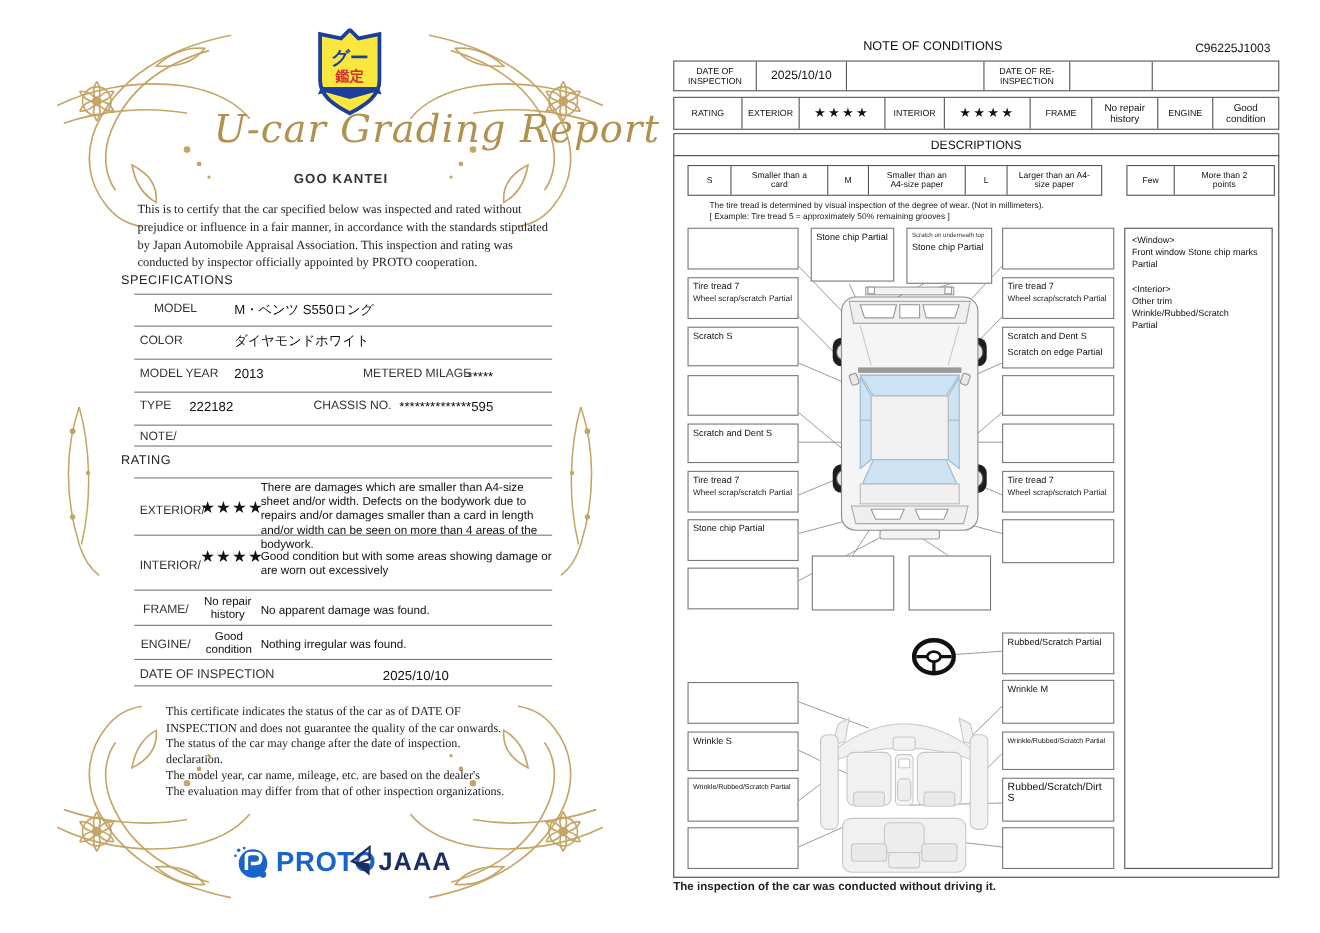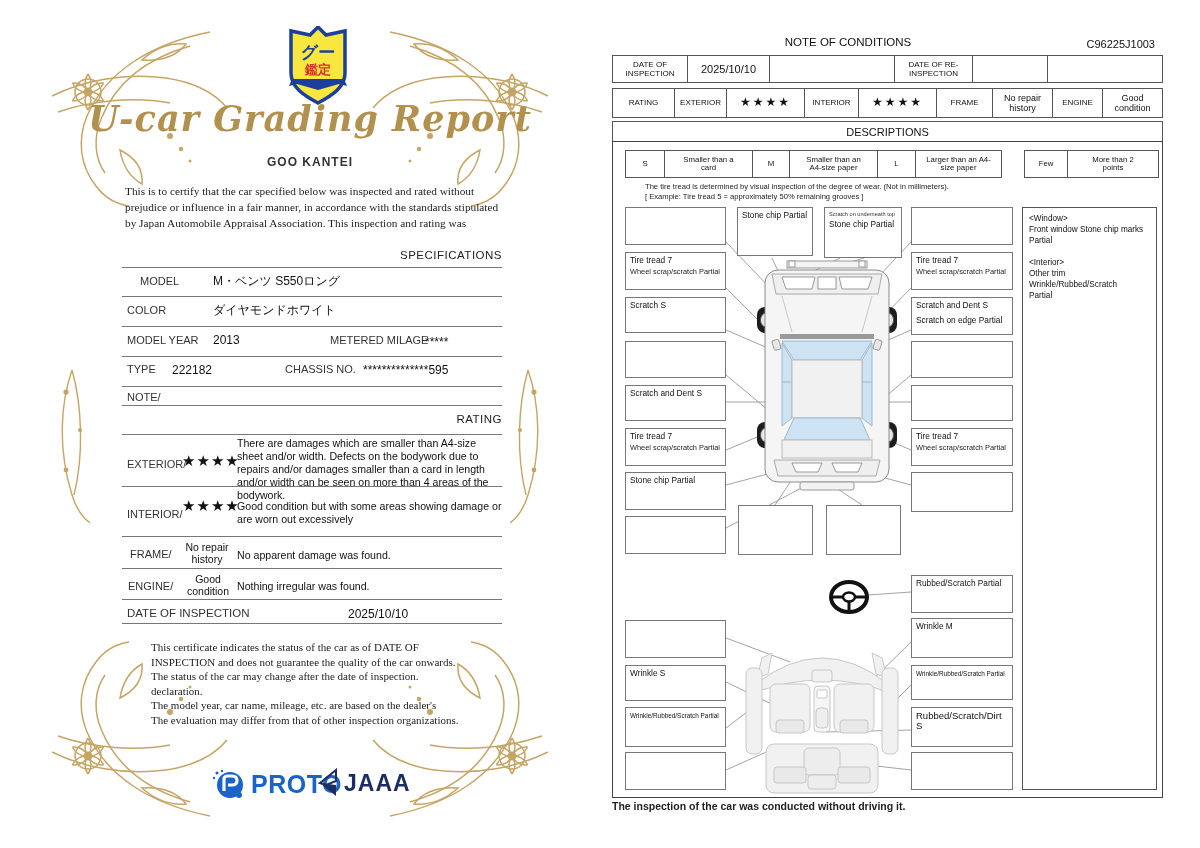--- a/index.html
+++ b/index.html
@@ -1,31 +1,31 @@
 <!DOCTYPE html>
 <html><head>
 <meta charset="utf-8">
 <style>
   html,body{margin:0;padding:0;background:#fff;}
   #stage{position:relative;width:1200px;height:848px;background:#fff;overflow:hidden;
          font-family:"Liberation Sans",sans-serif;color:#222;}
   .abs{position:absolute;}
   
   #cert{left:0;top:0;width:600px;height:848px;}
-  #cert-title{left:20px;top:98px;width:580px;text-align:center;
-    font-family:"DejaVu Serif",serif;font-style:italic;font-weight:bold;
+  #cert-title{left:20px;top:98px;width:580px;text-align:right;
+    font-family:"DejaVu Serif",serif;font-style:italic;font-weight:normal;
     font-size:35px;color:#b2914f;letter-spacing:1px;}
   #cert-org{left:20px;top:155px;width:580px;text-align:center;font-size:12px;font-weight:bold;letter-spacing:1px;color:#333;}
   .intro-line{font-family:"Liberation Serif",serif;font-size:11.3px;line-height:16px;color:#222;}
   .hline{position:absolute;left:122px;width:380px;border-top:1px solid #777;}
   .lbl{position:absolute;font-size:11px;color:#333;}
   .valjp{position:absolute;font-size:12px;color:#111;}
   .stars-l{position:absolute;font-size:15px;color:#111;letter-spacing:1px;}
   .rate-desc{position:absolute;left:237px;width:266px;font-size:10.6px;line-height:13px;color:#111;}
-  .center-head{position:absolute;left:122px;width:380px;text-align:right;font-size:11.5px;color:#222;letter-spacing:.5px;}
+  .center-head{position:absolute;left:110px;width:380px;text-align:left;font-size:11.5px;color:#222;letter-spacing:.5px;}
   .disc-line{font-family:"Liberation Serif",serif;font-size:11px;line-height:14.5px;color:#222;}
   
   #proto-logo{left:212px;top:768px;display:flex;align-items:center;gap:5px;}
   #proto-text{font-size:25px;font-weight:bold;color:#1a63c9;letter-spacing:.5px;}
   #jaaa-logo{left:318px;top:768px;display:flex;align-items:center;gap:4px;}
   #jaaa-text{font-size:23px;font-weight:bold;color:#1b2d63;letter-spacing:1px;}
   
   #note{left:612px;top:30px;width:551px;height:790px;}
   #note-title{left:146px;top:6px;width:180px;text-align:center;font-size:11.5px;color:#111;}
   #note-no{left:393px;top:8px;width:150px;text-align:right;font-size:11px;color:#111;}
@@ -107,20 +107,21 @@
       <path d="M3,53 L55,53 L58,60 L50,58 L29,64 L8,58 L0,60 Z" fill="#1c3f9b"></path>
     </svg>
 
     <div id="cert-title" class="abs">U-car Grading Report</div>
     <div id="cert-org" class="abs">GOO KANTEI</div>
 
     <div class="abs" style="left:125px;top:183px;width:400px">
       <div class="intro-line">This is to certify that the car specified below was inspected and rated without</div>
       <div class="intro-line">prejudice or influence in a fair manner, in accordance with the standards stipulated</div>
       <div class="intro-line">by Japan Automobile Appraisal Association. This inspection and rating was</div>
+      <div class="intro-line">conducted by inspector officially appointed by PROTO cooperation.</div>
     </div>
 
     <div class="center-head" style="top:249px">SPECIFICATIONS</div>
 
     <div class="hline" style="top:267px"></div>
     <div class="hline" style="top:296px"></div>
     <div class="hline" style="top:326px"></div>
     <div class="hline" style="top:356px"></div>
     <div class="hline" style="top:386px"></div>
     <div class="hline" style="top:405px"></div>

